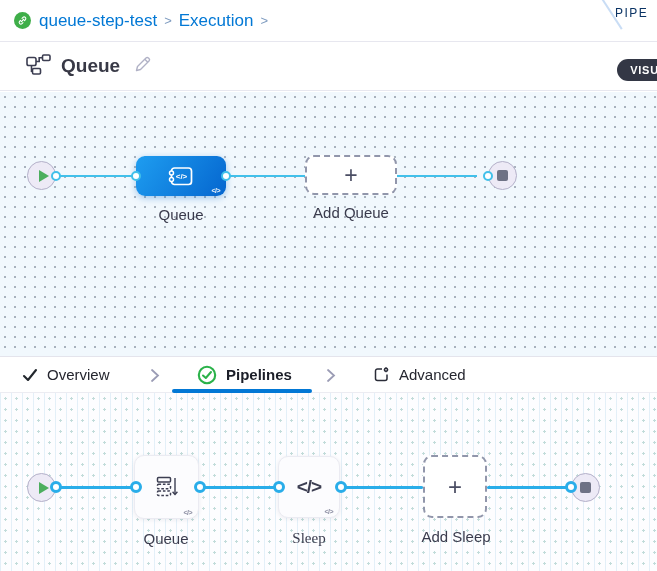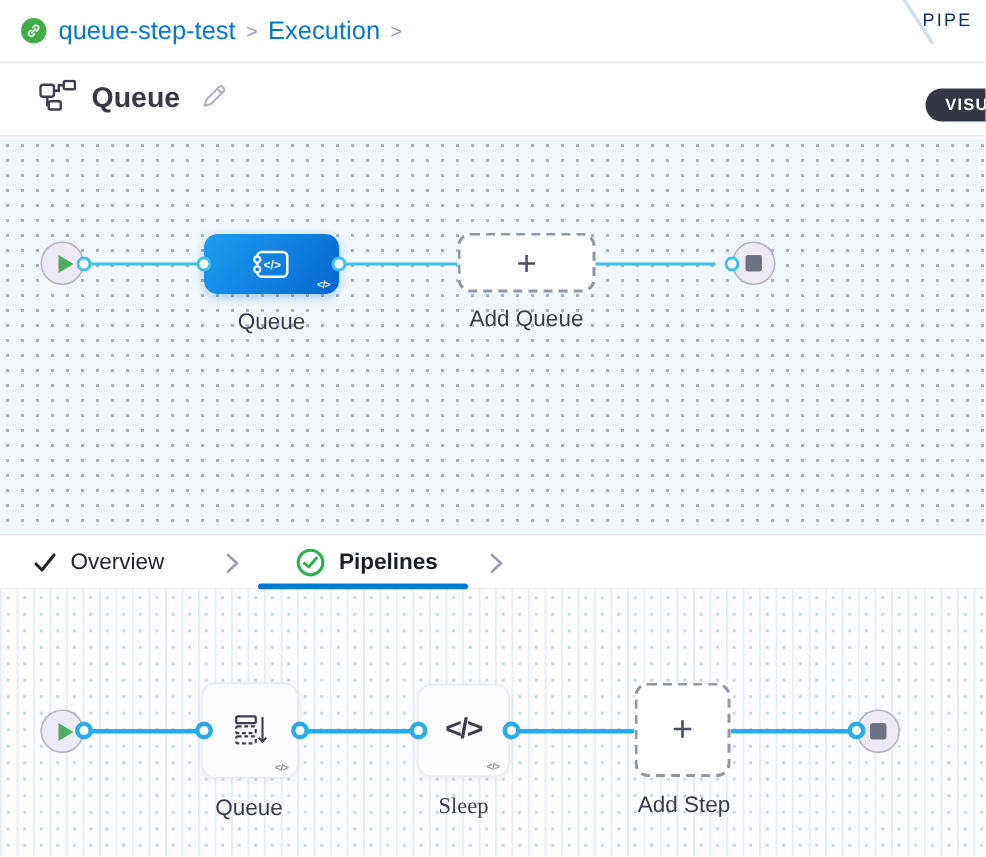--- a/index.html
+++ b/index.html
@@ -215,20 +215,28 @@
   <div class="tab active" style="left:197px;">
     <svg width="20" height="20" viewBox="0 0 20 20">
       <circle cx="10" cy="10" r="8.2" fill="#fff" stroke="#2bb24a" stroke-width="2.1"></circle>
       <polyline points="6,10.5 8.8,13 14,7" fill="none" stroke="#2bb24a" stroke-width="2" stroke-linecap="round" stroke-linejoin="round"></polyline>
     </svg>
     <span class="lbl">Pipelines</span>
   </div>
   <svg class="tab-chevron" style="left:326px;" width="10" height="15" viewBox="0 0 10 15" fill="none" stroke="#9b9cb5" stroke-width="1.8" stroke-linecap="round">
     <polyline points="2,2 8,7.5 2,13"></polyline>
   </svg>
+  <div class="tab" style="left:373px;">
+    <svg width="17" height="17" viewBox="0 0 17 17" fill="none" stroke="#2a2c38" stroke-width="1.5">
+      <path d="M14 8.5 V12.5 a2 2 0 0 1 -2 2 H4.5 a2 2 0 0 1 -2 -2 V5 a2 2 0 0 1 2 -2 H9"></path>
+      <circle cx="13" cy="3.8" r="1.5"></circle>
+      <path d="M13 1.3 v1 M13 5.3 v1 M10.8 3.8 h1 M14.2 3.8 h1" stroke-width="1.2"></path>
+    </svg>
+    <span class="lbl">Advanced</span>
+  </div>
   <div class="tab-underline"></div>
 </div>
 
 <div class="exec-canvas">
   <div class="round-node" style="left:27px; top:80px;">
     <span class="play-tri"></span>
   </div>
   <span class="port c2" style="left:56px; top:94px;"></span>
   <div class="edge c2" style="left:56px; top:93px; width:80px;"></div>
 
@@ -254,20 +262,20 @@
   </div>
   <span class="port c2" style="left:279px; top:94px;"></span>
   <span class="port c2" style="left:341px; top:94px;"></span>
   <div class="node-label" style="left:309px; top:137px;font-family:Liberation Serif, serif;">Sleep</div>
 
   <div class="edge c2" style="left:341px; top:93px; width:82px;"></div>
 
   <div class="dashed-node" style="left:423px; top:62px; width:64px; height:63px; font-size:24px;">
     <span>+</span>
   </div>
-  <div class="node-label" style="left:456px; top:135px;">Add Step</div>
+  <div class="node-label" style="left:456px; top:135px;">Add Sleep</div>
 
   <div class="edge c2" style="left:487px; top:93px; width:84px;"></div>
   <span class="port c2" style="left:571px; top:94px;"></span>
   <div class="round-node" style="left:571px; top:80px;">
     <span class="stop-sq"></span>
   </div>
 </div>
 
 </body></html>

